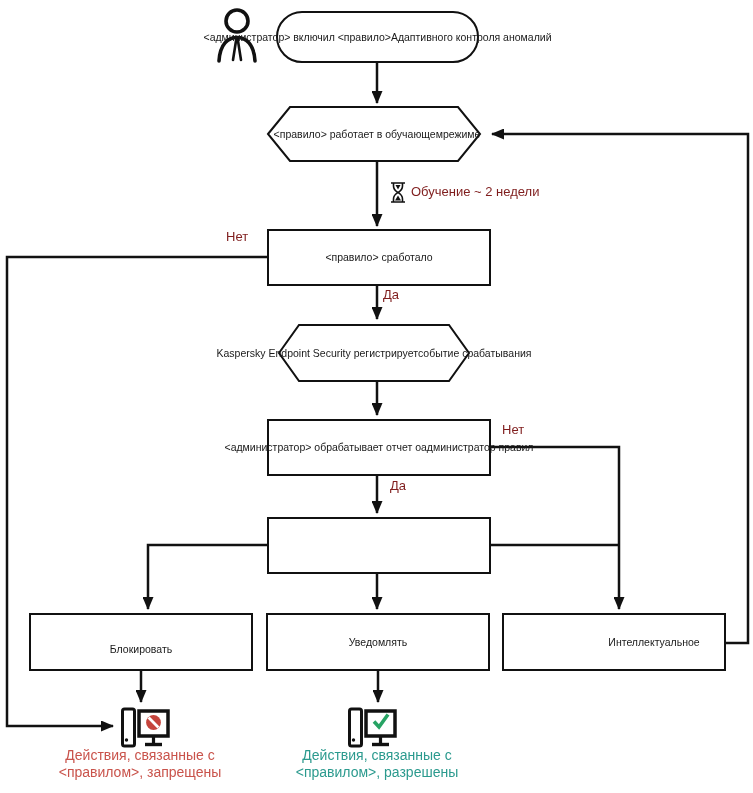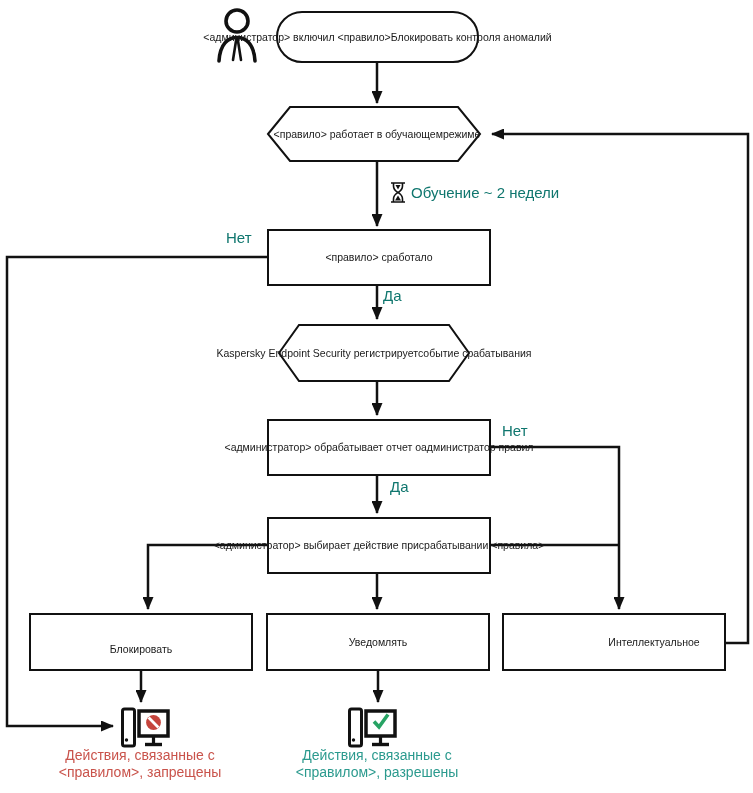--- a/index.html
+++ b/index.html
@@ -6,21 +6,21 @@
   #stage{
     position:relative;width:753px;height:793px;background:#ffffff;
     font-family:"Liberation Sans", sans-serif;color:#1a1a1a;overflow:hidden;
   }
   #wires{position:absolute;left:0;top:0;width:753px;height:793px;}
   .node-label{
     position:absolute;display:flex;flex-direction:row;justify-content:center;
     align-items:center;text-align:center;font-size:10.5px;line-height:1.35;color:#1a1a1a;
   }
   .node-label div{white-space:nowrap;}
-  .edge-label{position:absolute;font-size:15px;color:#0f766e;white-space:nowrap;}
+  .edge-label{position:absolute;font-size:13px;color:#7f1d1d;white-space:nowrap;}
   .caption{
     position:absolute;width:240px;text-align:center;font-size:14px;line-height:16.5px;
   }
   .caption div{white-space:nowrap;}
   .caption-denied{color:#C9534B;}
   .caption-allowed{color:#2B9A8E;}
 </style>
 </head>
 <body>
 
@@ -91,21 +91,21 @@
       <circle cx="353.5" cy="740" r="1.7" fill="#111111"></circle>
       <rect x="366" y="711" width="29" height="25" fill="#ffffff" stroke="#111111" stroke-width="3.5"></rect>
       <path d="M380.5,736 L380.5,743" stroke="#111111" stroke-width="3.2"></path>
       <path d="M372,744.5 L389,744.5" stroke="#111111" stroke-width="3.4"></path>
       <path d="M374,721.5 L379,727 L388,714.5" fill="none" stroke="#27A364" stroke-width="3.6"></path>
     </g>
   </svg>
 
   <div class="node-label" style="left:277px;top:12px;width:201px;height:50px;">
     <div>&lt;администратор&gt; включил &lt;правило&gt;</div>
-    <div>Блокировать контроля аномалий</div>
+    <div>Адаптивного контроля аномалий</div>
   </div>
 
   <div class="node-label" style="left:274px;top:107px;width:206px;height:54px;">
     <div>&lt;правило&gt;  работает в обучающем</div>
     <div>режиме</div>
   </div>
 
   <div class="node-label" style="left:268px;top:230px;width:222px;height:55px;border-radius:13px;">
     <div>&lt;правило&gt; сработало</div>
   </div>
@@ -113,24 +113,20 @@
   <div class="node-label" style="left:274px;top:325px;width:200px;height:56px;">
     <div>Kaspersky Endpoint Security регистрирует</div>
     <div>событие срабатывания</div>
   </div>
 
   <div class="node-label" style="left:268px;top:420px;width:222px;height:55px;">
     <div>&lt;администратор&gt; обрабатывает отчет о</div>
     <div>администратор правил</div>
   </div>
 
-  <div class="node-label" style="left:268px;top:518px;width:222px;height:55px;">
-    <div>&lt;администратор&gt; выбирает действие при</div>
-    <div>срабатывании &lt;правила&gt;</div>
-  </div>
 
   <div class="node-label" style="left:30px;top:614px;width:222px;height:70px;">
     <div>Блокировать</div>
   </div>
 
   <div class="node-label" style="left:267px;top:614px;width:222px;height:56px;">
     <div>Уведомлять</div>
   </div>
 
   <div class="node-label" style="left:503px;top:614px;width:222px;height:56px;padding-left:40px;">

